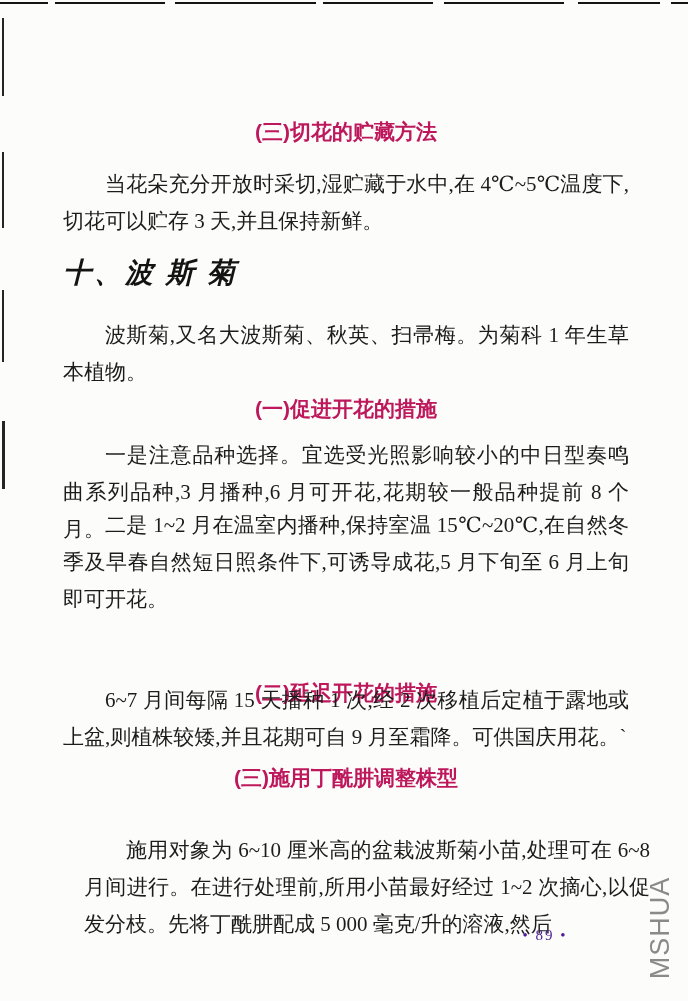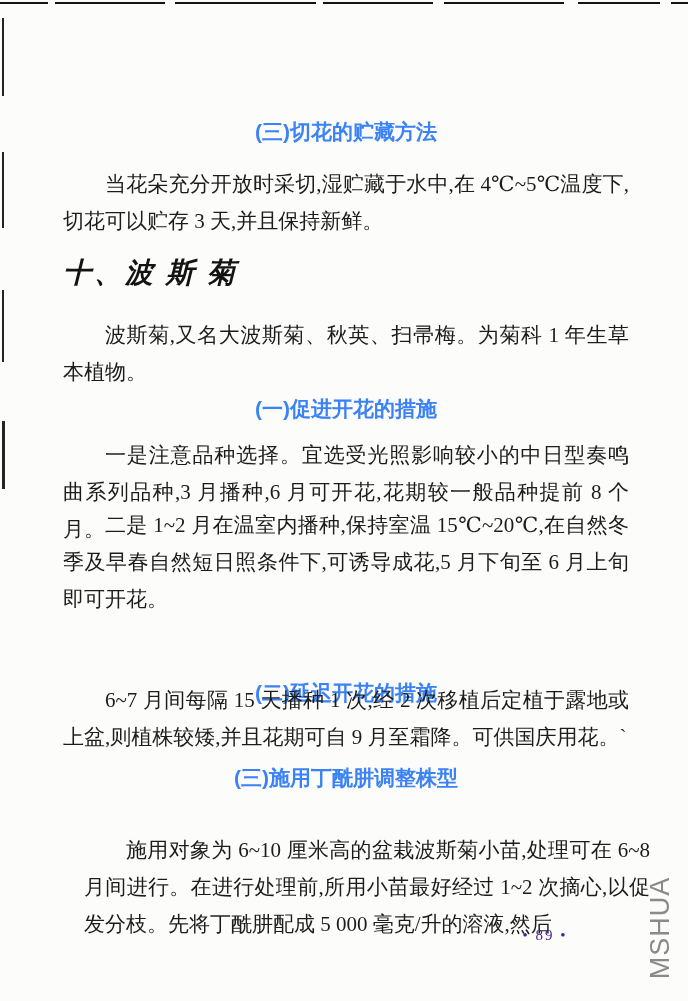--- a/index.html
+++ b/index.html
@@ -50,21 +50,21 @@
   .heading {
     position: absolute;
     left: 63px;
     width: 566px;
     margin: 0;
     text-align: center;
     font-family: "Liberation Sans", "DejaVu Sans", sans-serif;
     font-weight: 700;
     font-size: 21px;
     line-height: 30px;
-    color: #3b82f6;
+    color: #be185d;
   }
   .body-para {
     position: absolute;
     left: 63px;
     width: 566px;
     margin: 0;
     font-size: 21px;
     line-height: 37px;
     text-align: justify;
     text-indent: 2em;

